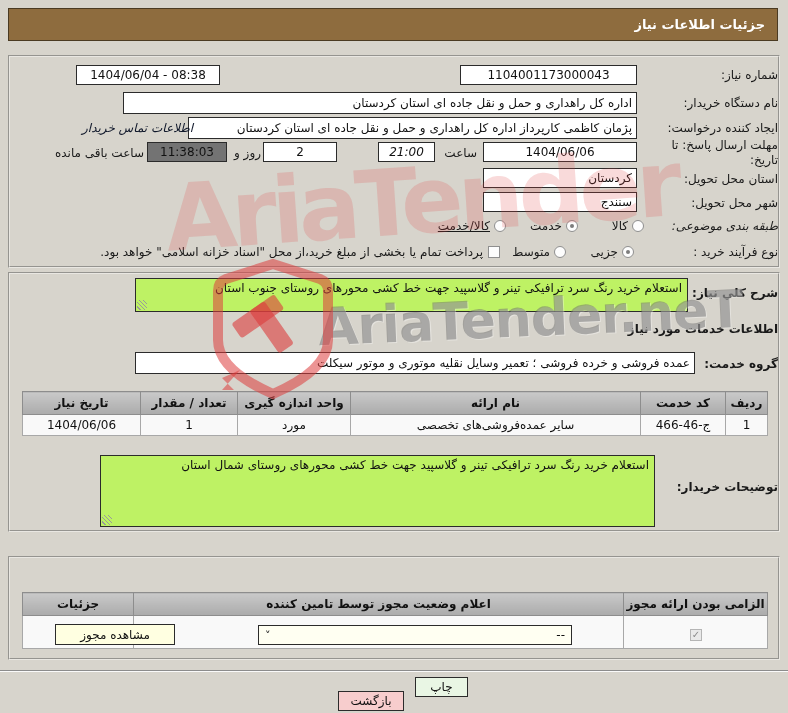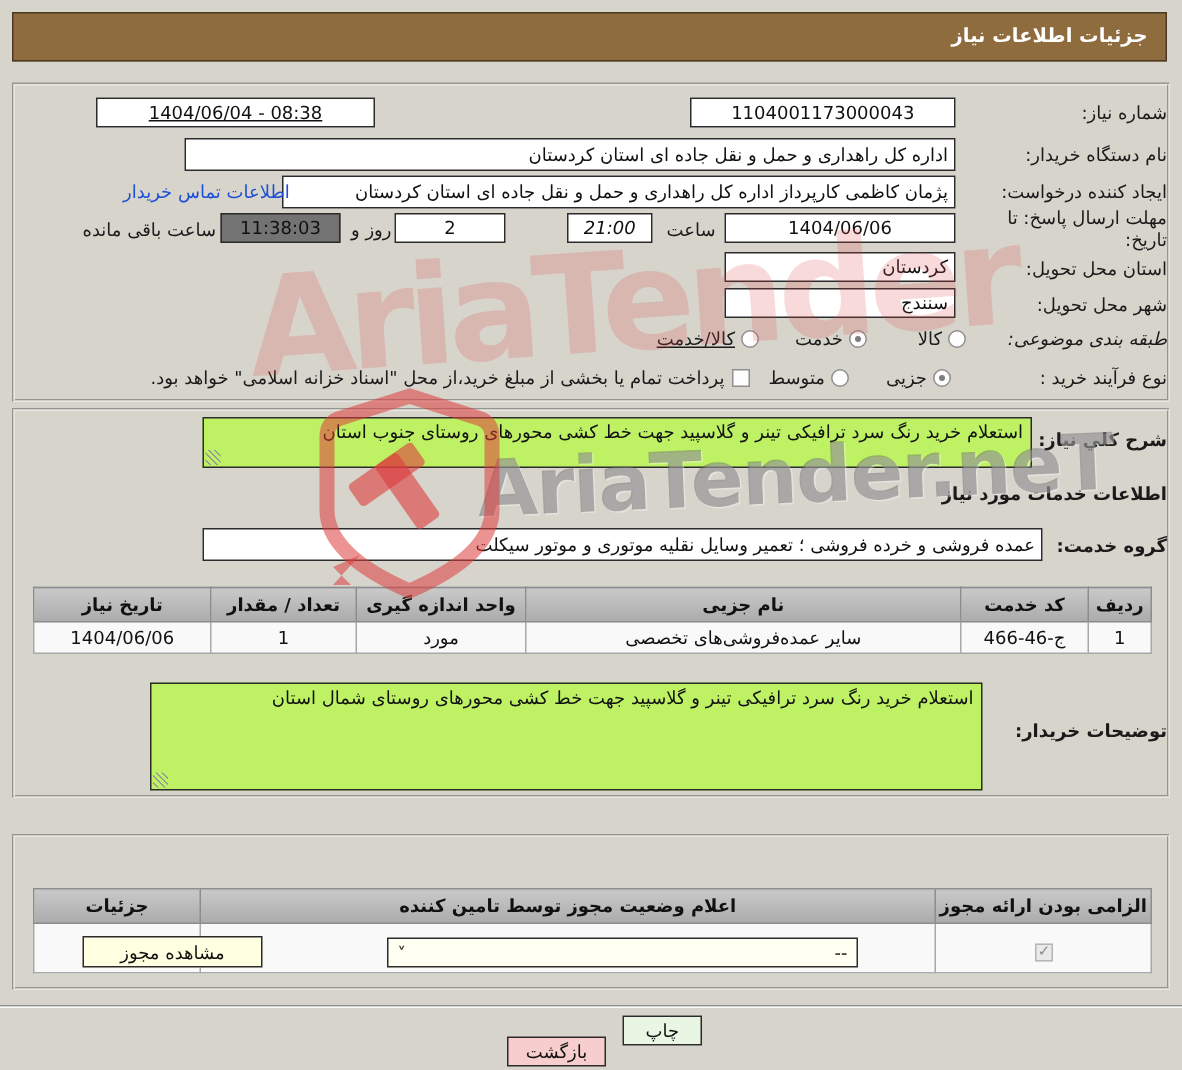--- a/index.html
+++ b/index.html
@@ -15,21 +15,21 @@
 
   .lbl{position:absolute;text-align:right;color:#1a1a1a;line-height:1.25;}
   .lbl.b{font-weight:bold;}
 
   .box{position:absolute;background:#fff;border:1px solid #2b2b2b;box-sizing:border-box;
        display:flex;align-items:center;padding:0 4px;font-size:12px;overflow:hidden;white-space:nowrap;}
   .box.center{justify-content:center;}
   .box.ltr{direction:ltr;}
   .box.ylw{background:#737373;}
 
-  .link{position:absolute;color:#1d4ed8;cursor:pointer;}
+  .link{position:absolute;color:#0f172a;cursor:pointer;font-style:italic;}
 
   .radio{position:absolute;width:12px;height:12px;border-radius:50%;background:#fdfdfd;
          border:1px solid #8f8f8f;box-sizing:border-box;}
   .radio.on::after{content:"";position:absolute;left:3px;top:3px;width:4px;height:4px;
          border-radius:50%;background:#7d7d7d;}
   .cb{position:absolute;width:12px;height:12px;background:#fdfdfd;border:1px solid #8f8f8f;
       box-sizing:border-box;font-size:10px;line-height:10px;text-align:center;color:#8a8a8a;}
   .cb.dis{background:#e9e9e9;border-color:#b5b5b5;}
   .cb.on::after{content:"\2713";font-weight:bold;}
 
@@ -71,21 +71,21 @@
 
   <div class="hdr">
     <span>جزئیات اطلاعات نیاز</span>
   </div>
 
   <div class="panel" style="left:8px;top:55px;width:772px;height:213px;"></div>
 
   <div class="lbl" style="left:652px;top:68px;width:126px;">شماره نیاز:</div>
   <div class="box center ltr" style="left:460px;top:65px;width:177px;height:20px;">1104001173000043</div>
   <div class="lbl" style="left:244px;top:68px;width:194px;margin-top:27px;">تاریخ و ساعت اعلان عمومی:</div>
-  <div class="box center ltr" style="left:64px;top:65px;width:186px;height:20px;text-decoration:underline;">1404/06/04 - 08:38</div>
+  <div class="box center ltr" style="left:76px;top:65px;width:144px;height:20px;">1404/06/04 - 08:38</div>
 
   <div class="lbl" style="left:652px;top:96px;width:126px;">نام دستگاه خریدار:</div>
   <div class="box" style="left:123px;top:92px;width:514px;height:22px;">اداره کل راهداری و حمل و نقل جاده ای استان کردستان</div>
 
   <div class="lbl" style="left:652px;top:121px;width:126px;">ایجاد کننده درخواست:</div>
   <div class="box" style="left:188px;top:117px;width:449px;height:22px;">پژمان کاظمی کارپرداز اداره کل راهداری و حمل و نقل جاده ای استان کردستان</div>
   <div class="link" style="left:82px;top:121px;">اطلاعات تماس خریدار</div>
 
   <div class="lbl" style="left:652px;top:138px;width:126px;">مهلت ارسال پاسخ: تا تاریخ:</div>
   <div class="box center ltr" style="left:483px;top:142px;width:154px;height:20px;">1404/06/06</div>
@@ -137,21 +137,21 @@
         <col style="width:85px">
         <col style="width:290px">
         <col style="width:113px">
         <col style="width:97px">
         <col style="width:118px">
       </colgroup>
     <tbody>
         <tr>
       <th>ردیف</th>
       <th>کد خدمت</th>
-      <th>نام جزیی</th>
+      <th>نام ارائه</th>
       <th>واحد اندازه گیری</th>
       <th>تعداد / مقدار</th>
       <th>تاریخ نیاز</th>
     </tr>
     <tr>
       <td>1</td>
       <td>ج-46-466</td>
       <td>سایر عمده‌فروشی‌های تخصصی</td>
       <td>مورد</td>
       <td>1</td>

